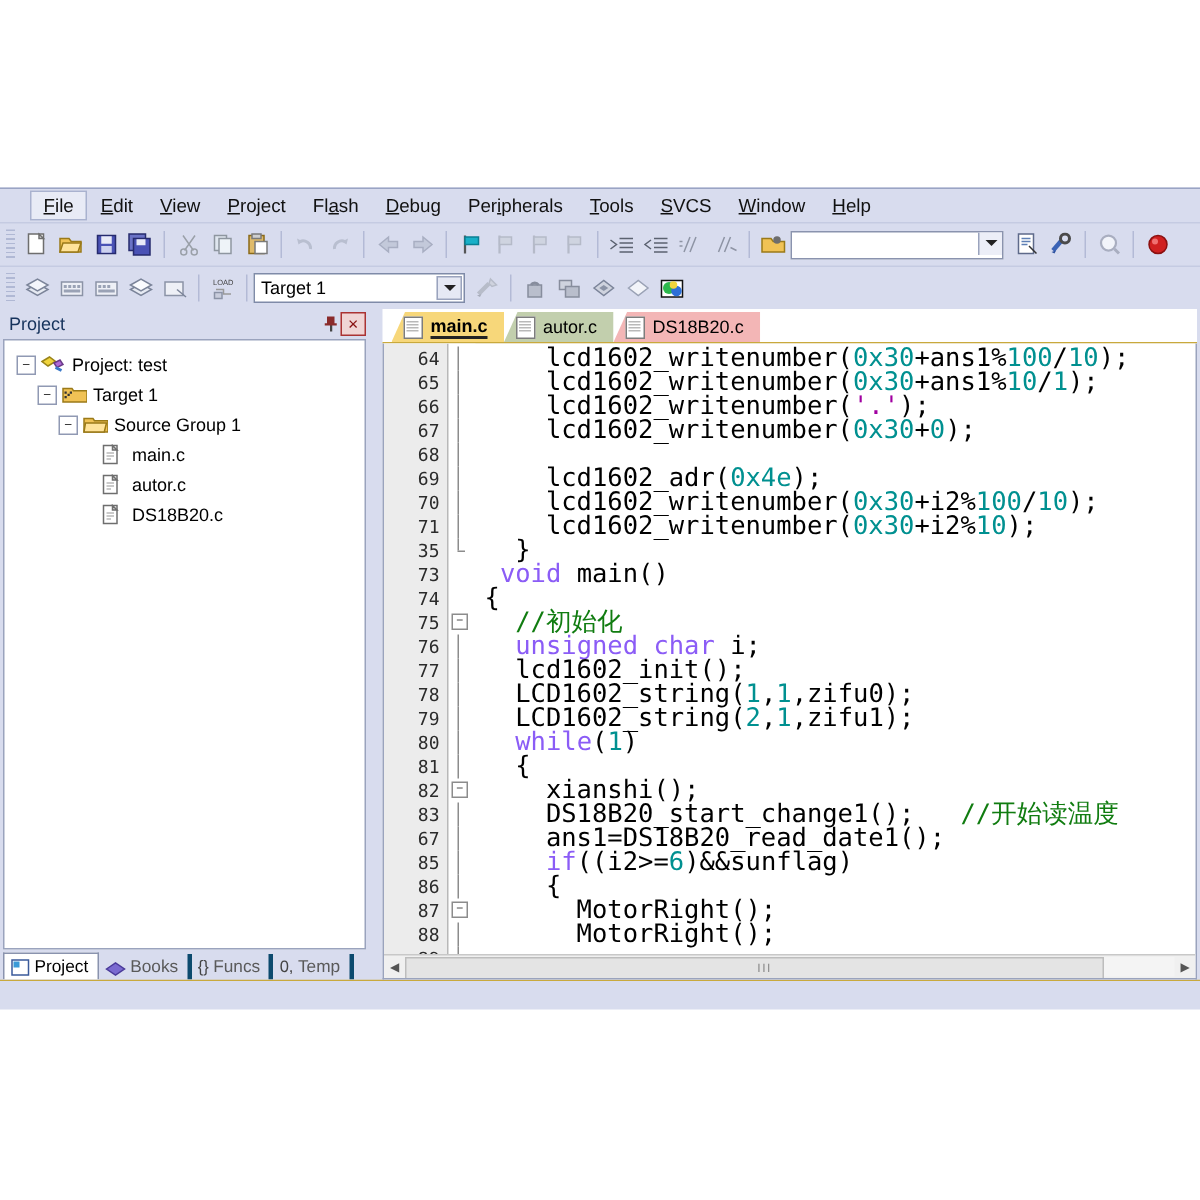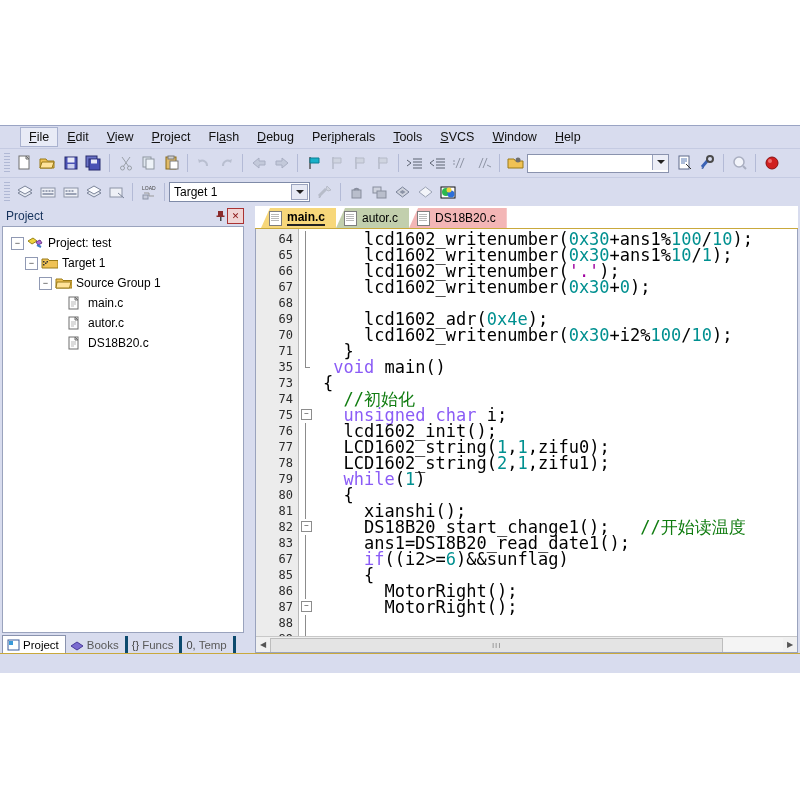--- a/index.html
+++ b/index.html
@@ -94,21 +94,21 @@
             font-size:17px;white-space:pre;color:#000;padding-left:6px;}
   .kw{color:#8b5cf6;font-weight:normal;}
   .num{color:#009090;}
   .str{color:#a000a0;}
   .cmt{color:#107c10;}
   .hscroll{height:15px;background:#f0f0f0;border-top:1px solid #c8c8c8;display:flex;align-items:center;}
   .hs-arrow{width:14px;height:13px;display:flex;align-items:center;justify-content:center;
             font-size:8px;color:#555;flex:none;}
   .hs-track{flex:1;height:13px;background:#f4f4f4;position:relative;}
   .hs-thumb{position:absolute;left:0;top:0;height:13px;width:88%;background:#e4e4e4;
-            border:1px solid #bdbdbd;display:flex;align-items:center;justify-content:center;}
+            border:1px solid #bdbdbd;display:flex;align-items:center;justify-content:center;padding-left:13px;}
   .hs-grip{font-size:8px;color:#888;letter-spacing:1px;}
   .botbar{height:5px;background:#d8dcee;border-top:1px solid #c9a93c;}
 </style>
 </head>
 <body>
 
 <div id="app">
 
   <div class="menubar">
     <div class="menu-item first"><u>F</u>ile</div>
@@ -655,20 +655,21 @@
               </div>
             </div>
           <div class="code" id="code">
               <div class="cl"><span>    lcd1602_writenumber(</span><span class="num">0x30</span><span>+ans1%</span><span class="num">100</span><span>/</span><span class="num">10</span><span>);</span></div>
               <div class="cl"><span>    lcd1602_writenumber(</span><span class="num">0x30</span><span>+ans1%</span><span class="num">10</span><span>/</span><span class="num">1</span><span>);</span></div>
               <div class="cl"><span>    lcd1602_writenumber(</span><span class="str">'.'</span><span>);</span></div>
               <div class="cl"><span>    lcd1602_writenumber(</span><span class="num">0x30</span><span>+</span><span class="num">0</span><span>);</span></div>
               <div class="cl"><span></span></div>
               <div class="cl"><span>    lcd1602_adr(</span><span class="num">0x4e</span><span>);</span></div>
               <div class="cl"><span>    lcd1602_writenumber(</span><span class="num">0x30</span><span>+i2%</span><span class="num">100</span><span>/</span><span class="num">10</span><span>);</span></div>
+              <div class="cl"><span>    lcd1602_writenumber(</span><span class="num">0x30</span><span>+i2%</span><span class="num">10</span><span>);</span></div>
               <div class="cl"><span>  }</span></div>
               <div class="cl"><span> </span><span class="kw">void</span><span> main()</span></div>
               <div class="cl"><span>{</span></div>
               <div class="cl"><span class="cmt">  //初始化</span></div>
               <div class="cl"><span>  </span><span class="kw">unsigned char</span><span> i;</span></div>
               <div class="cl"><span>  lcd1602_init();</span></div>
               <div class="cl"><span>  LCD1602_string(</span><span class="num">1</span><span>,</span><span class="num">1</span><span>,zifu0);</span></div>
               <div class="cl"><span>  LCD1602_string(</span><span class="num">2</span><span>,</span><span class="num">1</span><span>,zifu1);</span></div>
               <div class="cl"><span>  </span><span class="kw">while</span><span>(</span><span class="num">1</span><span>)</span></div>
               <div class="cl"><span>  {</span></div>

